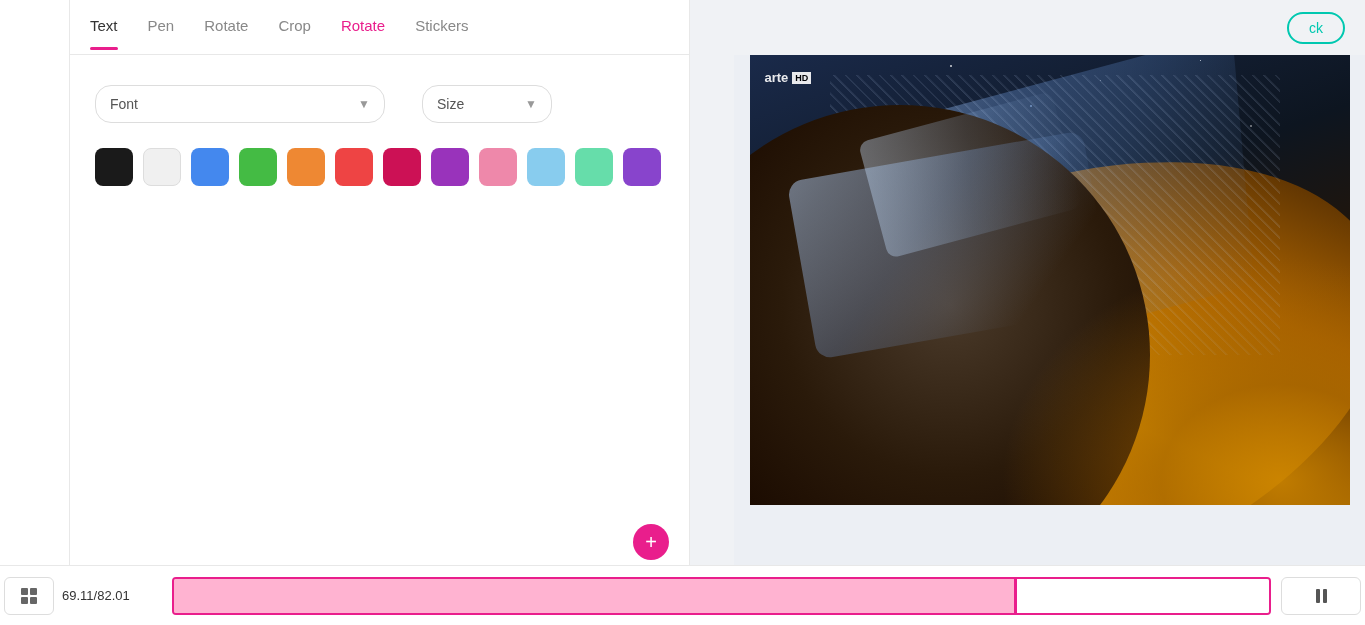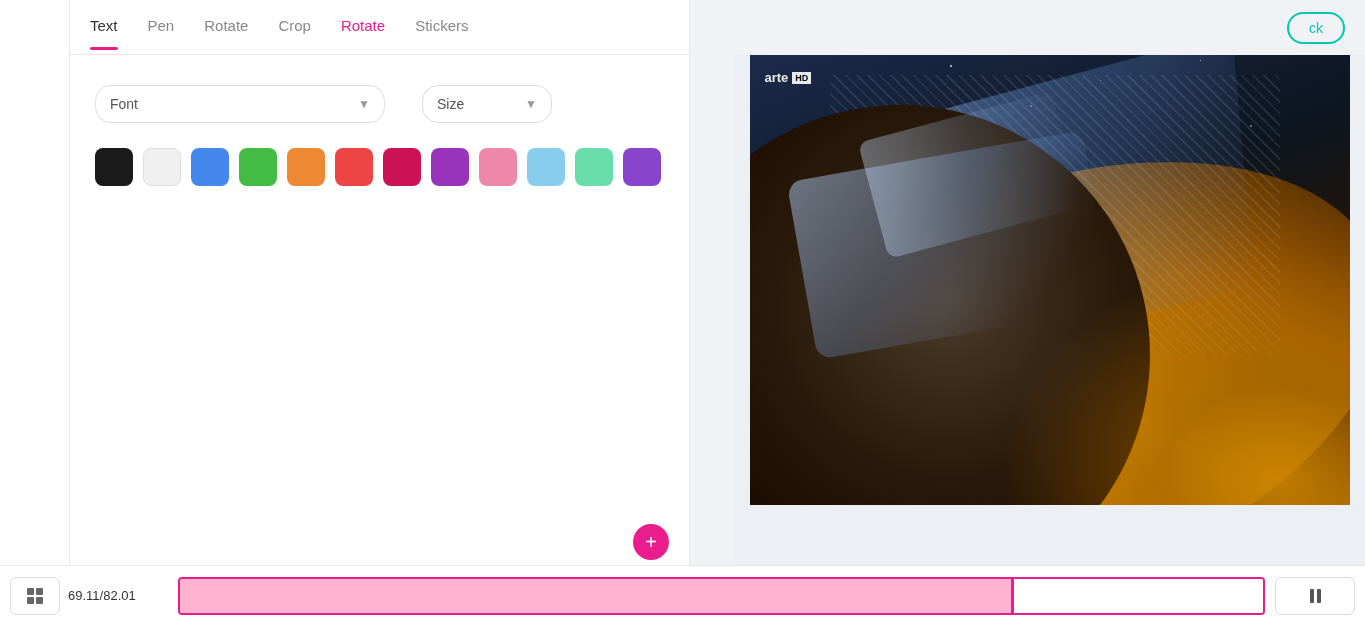--- a/index.html
+++ b/index.html
@@ -263,21 +263,21 @@
       );
     }
 
     
     .timeline-bar {
       height: 60px;
       background: #fff;
       border-top: 1px solid #e8e8e8;
       display: flex;
       align-items: center;
-      padding: 0 10px;
+      padding: 0 4px;
       gap: 10px;
     }
 
     .timeline-controls-left {
       display: flex;
       align-items: center;
       gap: 8px;
     }
 
     .grid-button {

